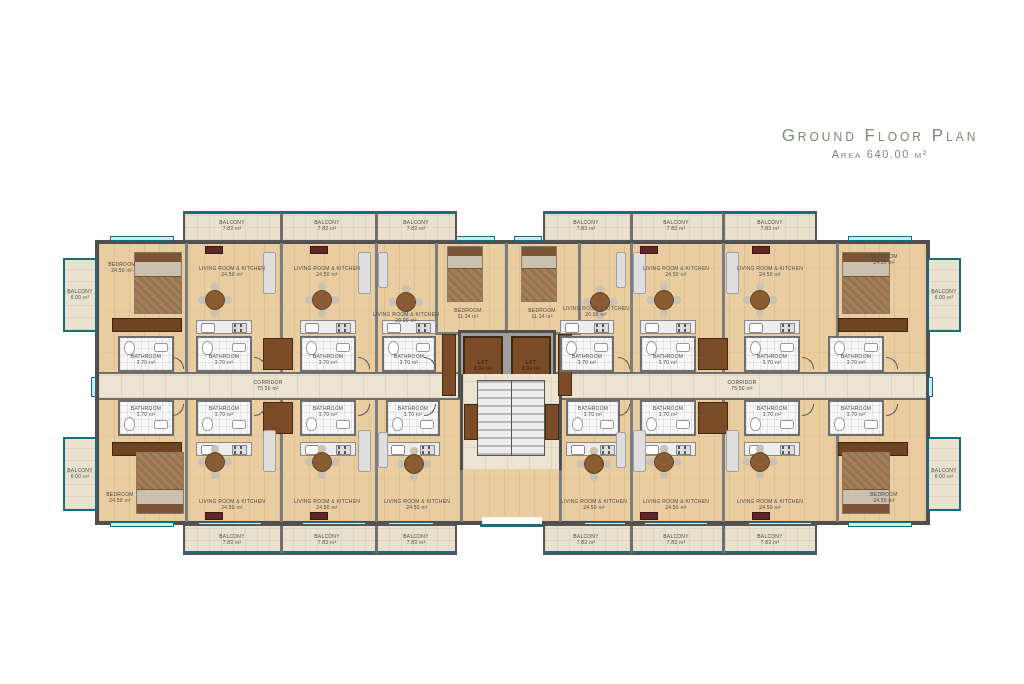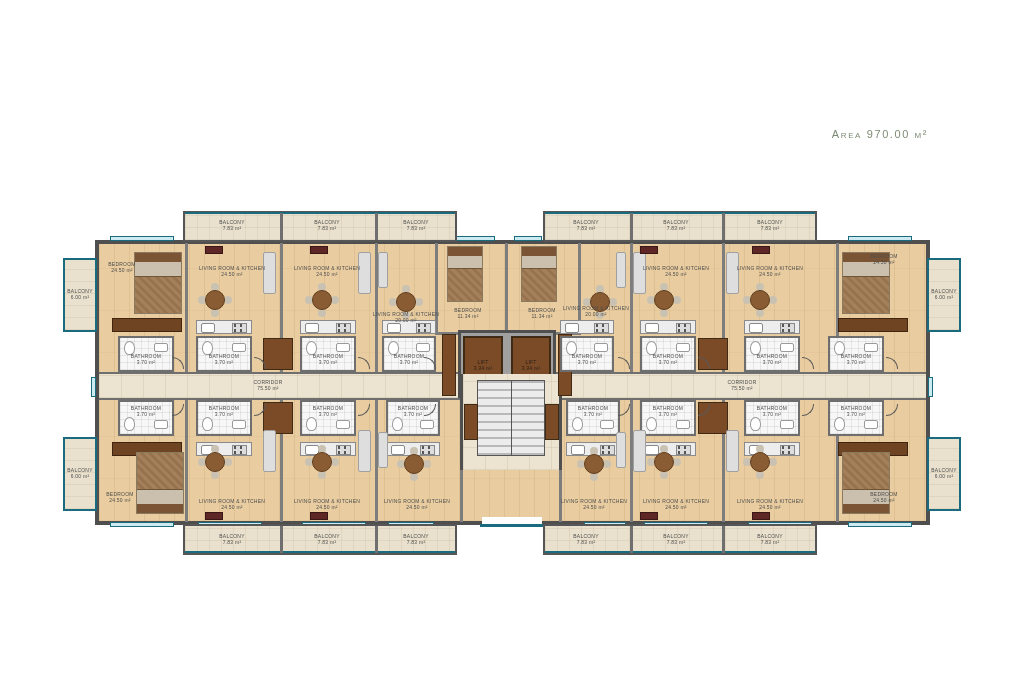--- a/index.html
+++ b/index.html
@@ -74,21 +74,22 @@
   .rl.onbrown{color:#2e2115}
   .title{position:absolute;left:768px;top:126px;width:224px;text-align:center;color:#7d8b74;
     font-variant:small-caps}
   .title .h{font-size:17px;font-weight:500;letter-spacing:3px}
   .title .s{font-size:11px;letter-spacing:1.6px;margin-top:2px}
 </style>
 </head>
 <body>
 
 <div class="title">
-  <div class="s">Area 970.00 m²</div>
+  <div class="h">Ground Floor Plan</div>
+  <div class="s">Area 640.00 m²</div>
 </div>
 
 <div class="el slab" style="left:95px;top:240px;width:835px;height:285px"></div>
 <div class="el stone corr" style="left:99px;top:372px;width:827px;height:28px"></div>
 
 <div class="el pw" style="left:185px;top:243px;height:129px"></div>
 <div class="el pw" style="left:280px;top:243px;height:129px"></div>
 <div class="el pw" style="left:375px;top:243px;height:129px"></div>
 <div class="el pw" style="left:435px;top:243px;height:92px"></div>
 <div class="el pw" style="left:505px;top:243px;height:92px"></div>

